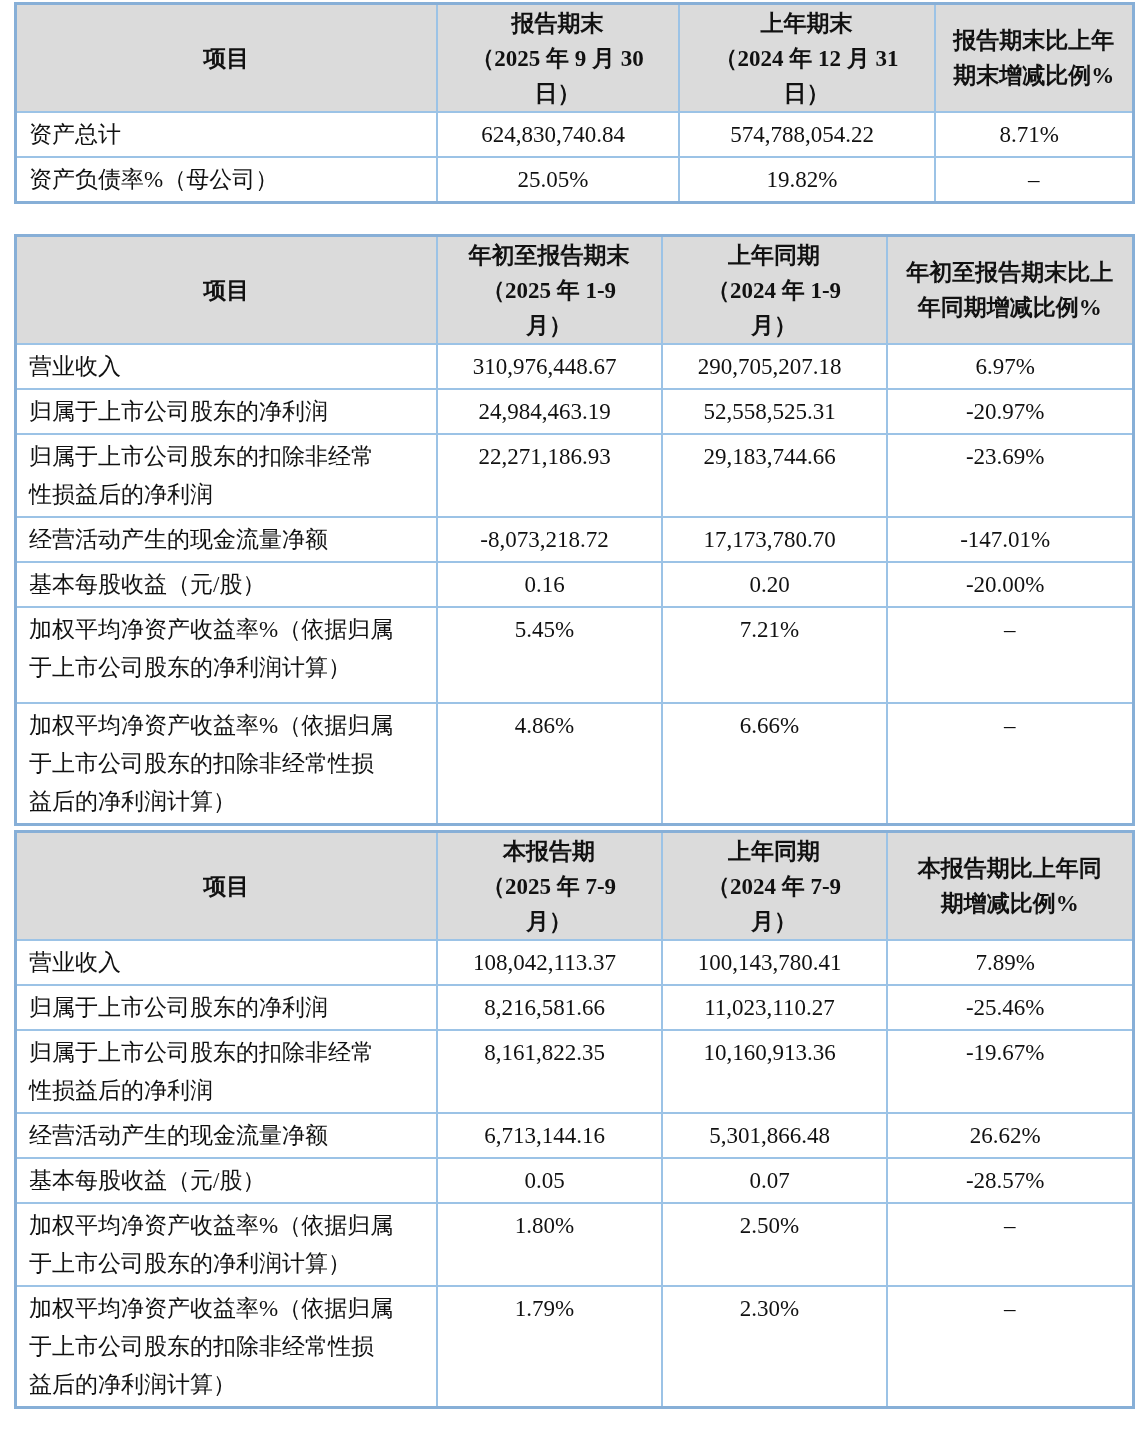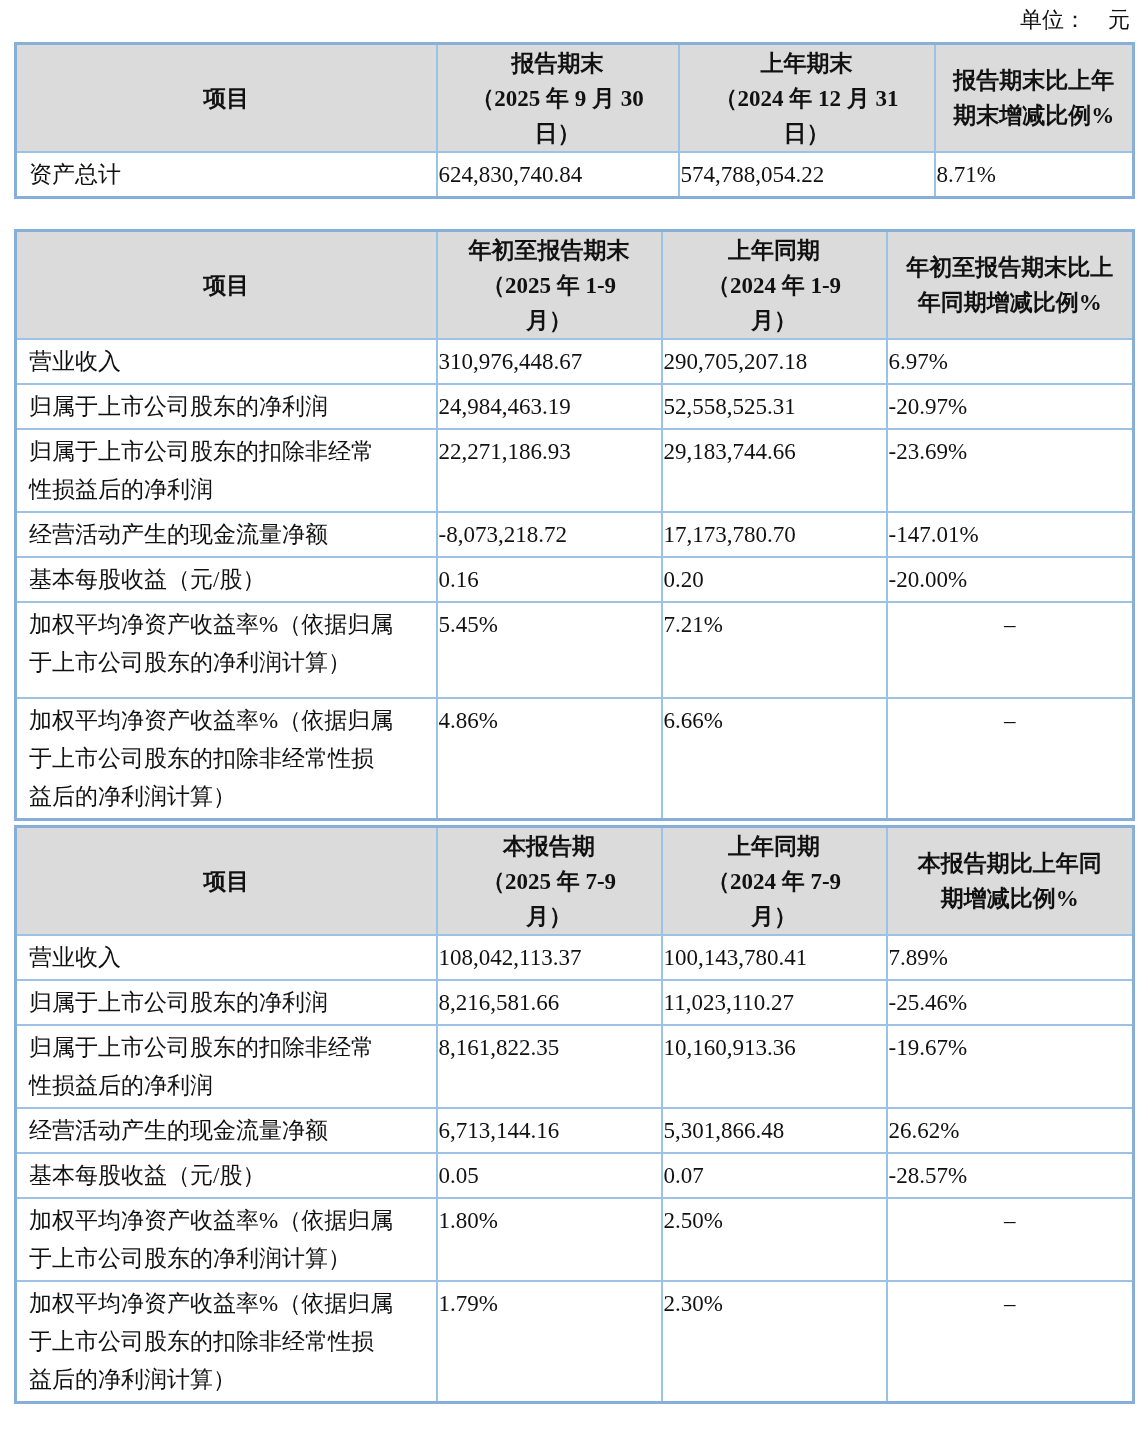--- a/index.html
+++ b/index.html
@@ -50,21 +50,21 @@
     padding-top:3px;
     padding-bottom:2px;
   }
   .tbl td.lbl{
     text-align:left;
     padding-left:12px;
     padding-right:8px;
     white-space:pre-line;
   }
   .tbl td.num{
-    text-align:left;
+    text-align:center;
     padding-right:10px;
   }
   .tbl td.dash{
     text-align:center;
   }
   
   .t1 .c1{width:421px}.t1 .c2{width:242px}.t1 .c3{width:256px}.t1 .c4{width:199px}
   .t2 .c1,.t3 .c1{width:421px}
   .t2 .c2,.t3 .c2{width:225px}
   .t2 .c3,.t3 .c3{width:225px}
@@ -77,21 +77,20 @@
   .t1 tbody tr{height:42px;}
   .t2 tr.r1{height:42px}.t2 tr.r2{height:38px}.t2 tr.r3{height:80px}
   .t2 tr.r4{height:40px}.t2 tr.r5{height:36px}.t2 tr.r6{height:96px}.t2 tr.r7{height:100px}
   .t3 tr.r1{height:40px}.t3 tr.r2{height:38px}.t3 tr.r3{height:80px}
   .t3 tr.r4{height:38px}.t3 tr.r5{height:38px}.t3 tr.r6{height:76px}.t3 tr.r7{height:115px}
 </style>
 </head>
 <body>
 
 <div class="page">
-  <div class="unit-note">单位：　元</div>
   <div id="tables-host">
       <table class="tbl t1">
         <colgroup>
           <col class="c1">
           <col class="c2">
           <col class="c3">
           <col class="c4">
         </colgroup>
         <thead>
           <tr>
@@ -106,20 +105,26 @@
 期末增减比例%</th>
           </tr>
         </thead>
         <tbody>
           <tr class="r1">
             <td class="lbl">资产总计</td>
             <td class="num">624,830,740.84</td>
             <td class="num">574,788,054.22</td>
             <td class="num">8.71%</td>
           </tr>
+          <tr class="r3">
+            <td class="lbl">资产负债率%（母公司）</td>
+            <td class="num">25.05%</td>
+            <td class="num">19.82%</td>
+            <td class="dash">–</td>
+          </tr>
         </tbody>
       </table>
       <table class="tbl t2">
         <colgroup>
           <col class="c1">
           <col class="c2">
           <col class="c3">
           <col class="c4">
         </colgroup>
         <thead>

